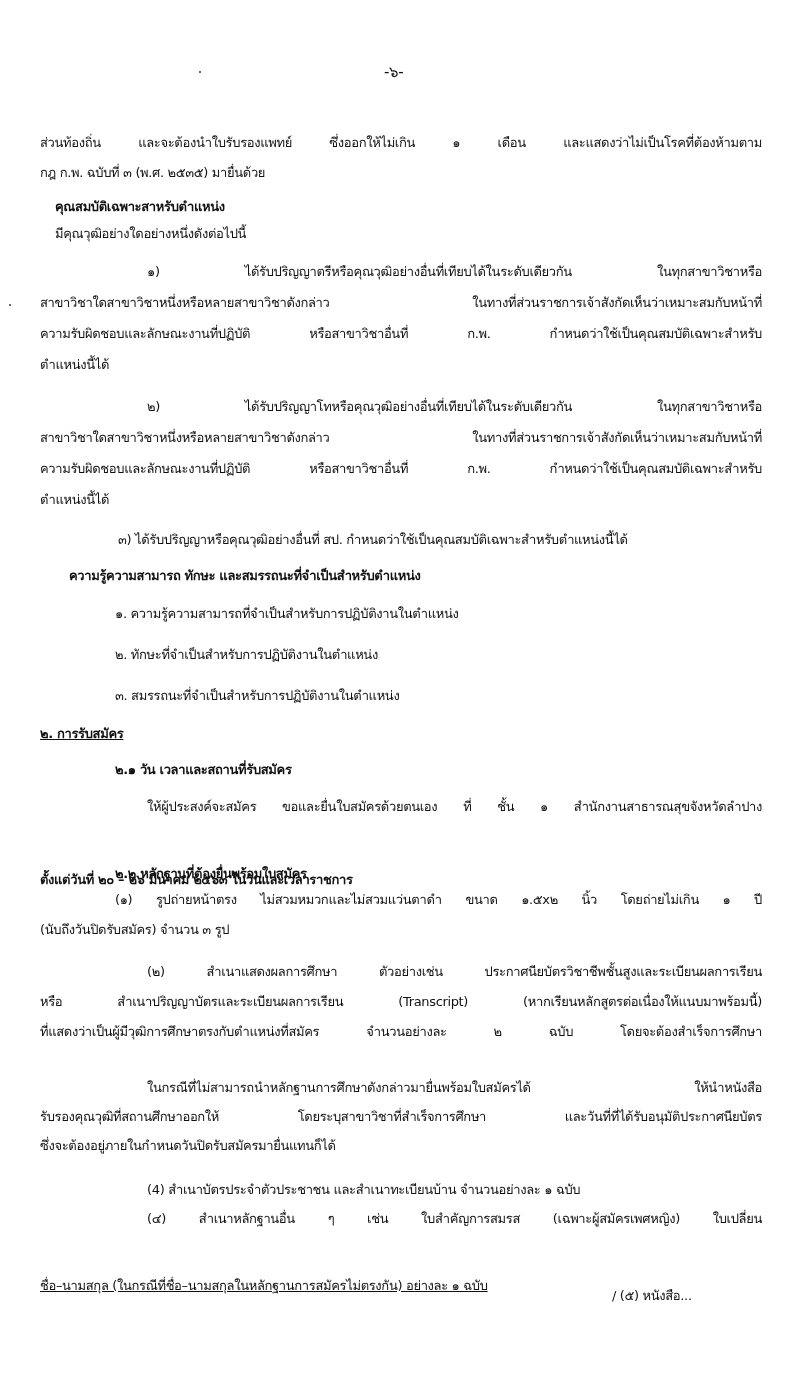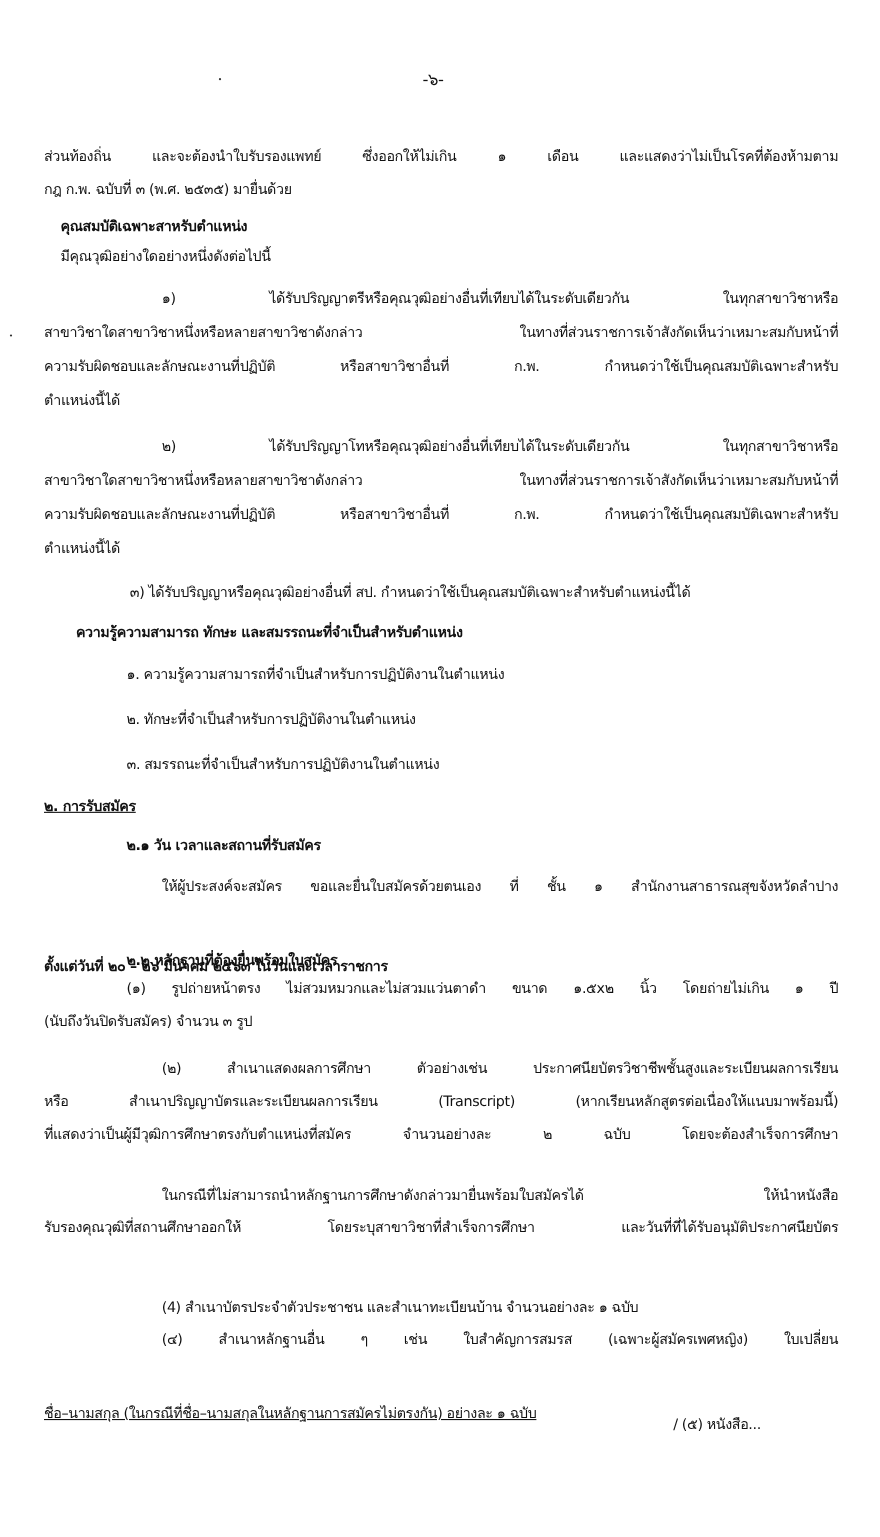--- a/index.html
+++ b/index.html
@@ -61,19 +61,20 @@
   <div class="ln b" style="left:115px;top:864px;">๒.๒ หลักฐานที่ต้องยื่นพร้อมใบสมัคร</div>
   <div class="ln" style="left:115px;top:890px;width:647px;text-align:justify;text-align-last:justify;">(๑) รูปถ่ายหน้าตรง ไม่สวมหมวกและไม่สวมแว่นตาดำ ขนาด ๑.๕x๒ นิ้ว โดยถ่ายไม่เกิน ๑ ปี</div>
   <div class="ln" style="left:40px;top:920px;">(นับถึงวันปิดรับสมัคร) จำนวน ๓ รูป</div>
 
   <div class="ln" style="left:147px;top:962px;width:615px;text-align:justify;text-align-last:justify;">(๒) สำเนาแสดงผลการศึกษา ตัวอย่างเช่น ประกาศนียบัตรวิชาชีพชั้นสูงและระเบียนผลการเรียน</div>
   <div class="ln just" style="left:40px;top:992px;">หรือ สำเนาปริญญาบัตรและระเบียนผลการเรียน (Transcript) (หากเรียนหลักสูตรต่อเนื่องให้แนบมาพร้อมนี้)</div>
   <div class="ln just" style="left:40px;top:1022px;">ที่แสดงว่าเป็นผู้มีวุฒิการศึกษาตรงกับตำแหน่งที่สมัคร จำนวนอย่างละ ๒  ฉบับ โดยจะต้องสำเร็จการศึกษา</div>
 
   <div class="ln" style="left:147px;top:1078px;width:615px;text-align:justify;text-align-last:justify;">ในกรณีที่ไม่สามารถนำหลักฐานการศึกษาดังกล่าวมายื่นพร้อมใบสมัครได้ ให้นำหนังสือ</div>
   <div class="ln just" style="left:40px;top:1107px;">รับรองคุณวุฒิที่สถานศึกษาออกให้ โดยระบุสาขาวิชาที่สำเร็จการศึกษา และวันที่ที่ได้รับอนุมัติประกาศนียบัตร</div>
+  <div class="ln" style="left:40px;top:1136px;">ซึ่งจะต้องอยู่ภายในกำหนดวันปิดรับสมัครมายื่นแทนก็ได้</div>
 
   <div class="ln" style="left:147px;top:1180px;">(4)  สำเนาบัตรประจำตัวประชาชน และสำเนาทะเบียนบ้าน จำนวนอย่างละ ๑ ฉบับ</div>
   <div class="ln" style="left:147px;top:1209px;width:615px;text-align:justify;text-align-last:justify;">(๔)  สำเนาหลักฐานอื่น ๆ    เช่น  ใบสำคัญการสมรส (เฉพาะผู้สมัครเพศหญิง)  ใบเปลี่ยน</div>
   <div class="ln" style="left:40px;top:1276px;text-decoration:underline;">ชื่อ–นามสกุล (ในกรณีที่ชื่อ–นามสกุลในหลักฐานการสมัครไม่ตรงกัน) อย่างละ ๑ ฉบับ</div>
 
   <div class="ln" style="left:612px;top:1286px;">/ (๕) หนังสือ...</div>
 </div>
 
 </body></html>

